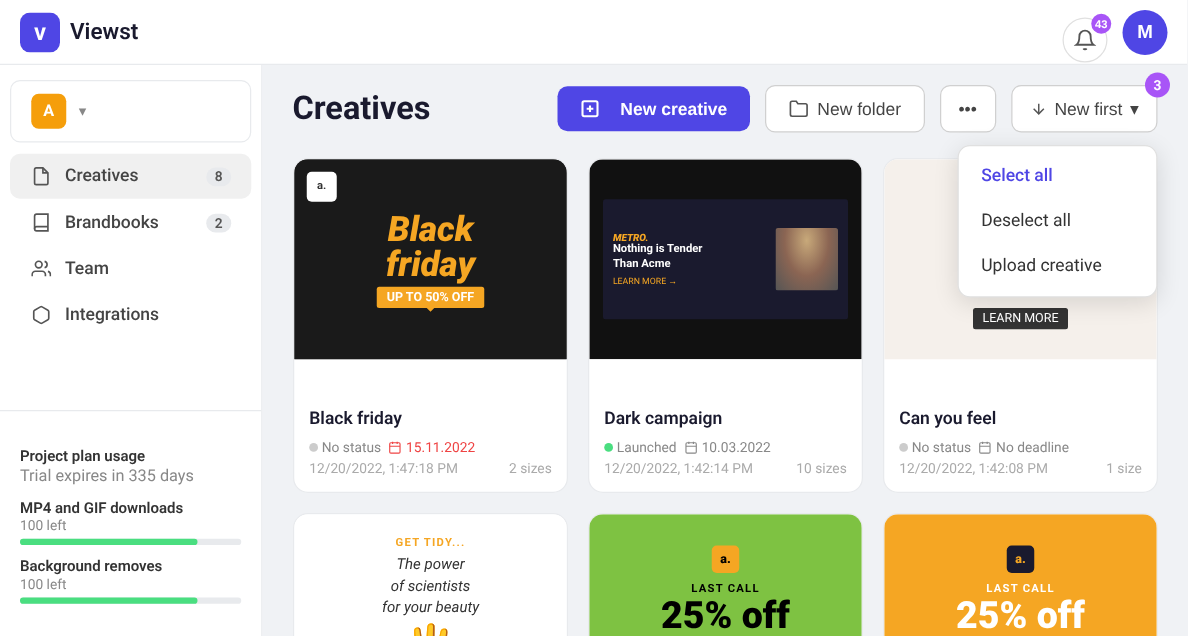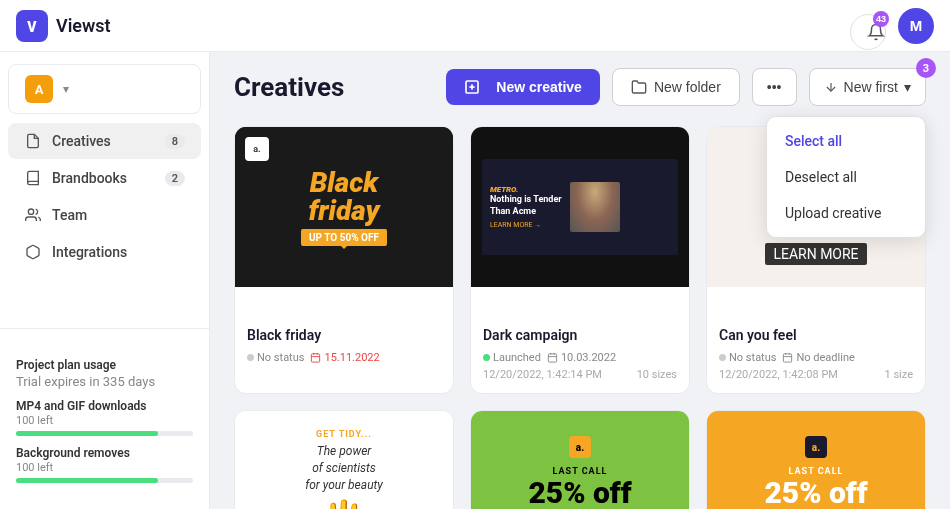--- a/index.html
+++ b/index.html
@@ -4,21 +4,21 @@
   <style>
     * { box-sizing: border-box; margin: 0; padding: 0; }
     body { font-family: -apple-system, BlinkMacSystemFont, 'Segoe UI', Roboto, sans-serif; background: #f0f2f5; width: 950px; height: 509px; overflow: hidden; display: flex; flex-direction: column; }
 
     
     .header { background: #fff; height: 52px; display: flex; align-items: center; padding: 0 16px; border-bottom: 1px solid #e8eaed; justify-content: space-between; flex-shrink: 0; }
     .header-left { display: flex; align-items: center; gap: 8px; }
     .logo-icon { width: 32px; height: 32px; }
     .logo-text { font-size: 18px; font-weight: 600; color: #1a1a2e; }
     .header-right { display: flex; align-items: center; gap: 12px; }
-    .notif-btn { position: relative; width: 36px; height: 36px; border-radius: 50%; border: 1px solid #e0e0e0; background: #fff; display: flex; align-items: center; justify-content: flex-end; cursor: pointer; margin-top: 12px; }
+    .notif-btn { position: relative; width: 36px; height: 36px; border-radius: 50%; border: 1px solid #e0e0e0; background: #fff; display: flex; align-items: center; justify-content: center; cursor: pointer; margin-top: 12px; }
     .notif-badge { position: absolute; top: -4px; right: -4px; background: #a855f7; color: #fff; font-size: 9px; font-weight: 700; border-radius: 50%; width: 16px; height: 16px; display: flex; align-items: center; justify-content: center; }
     .avatar-btn { width: 36px; height: 36px; border-radius: 50%; background: #4f46e5; color: #fff; display: flex; align-items: center; justify-content: center; font-weight: 700; font-size: 15px; cursor: pointer; border: none; }
 
     
     .layout { display: flex; flex: 1; overflow: hidden; }
 
     
     .sidebar { width: 210px; background: #fff; border-right: 1px solid #e8eaed; display: flex; flex-direction: column; padding: 12px 0; flex-shrink: 0; }
     .workspace-btn { display: flex; align-items: center; gap: 10px; padding: 10px 16px; margin: 0 8px 8px; border-radius: 8px; cursor: pointer; border: 1px solid #e8eaed; background: #fff; }
     .workspace-avatar { width: 28px; height: 28px; background: #f59e0b; border-radius: 6px; display: flex; align-items: center; justify-content: center; color: #fff; font-weight: 700; font-size: 13px; }
@@ -74,21 +74,21 @@
 
     
     .thumb-bf { background: #1a1a1a; width: 100%; height: 100%; display: flex; flex-direction: column; align-items: center; justify-content: center; position: relative; }
     .bf-logo { position: absolute; top: 10px; left: 10px; width: 24px; height: 24px; background: #fff; border-radius: 4px; display: flex; align-items: center; justify-content: center; font-size: 9px; font-weight: 700; color: #333; }
     .bf-title { font-size: 28px; font-weight: 900; color: #f5a623; line-height: 1; text-align: center; font-style: italic; }
     .bf-sub { font-size: 10px; color: #fff; background: #f5a623; padding: 3px 8px; border-radius: 2px; margin-top: 4px; font-weight: 700; position: relative; }
     .bf-sub::after { content: ''; position: absolute; bottom: -6px; left: 50%; transform: translateX(-50%); border: 3px solid transparent; border-top-color: #f5a623; }
 
     
     .thumb-dc { background: #111; width: 100%; height: 100%; display: flex; align-items: center; justify-content: center; }
-    .dc-inner { background: #1a1a2e; width: 90%; height: 60%; display: flex; align-items: center; padding: 0 8px; gap: 8px; border-radius: 2px; }
+    .dc-inner { background: #1a1a2e; width: 90%; height: 60%; display: flex; align-items: center; padding: 0 8px; gap: 8px; border-radius: 2px; justify-content: space-between; }
     .dc-text { color: #fff; font-size: 9px; font-weight: 700; flex: 1; line-height: 1.3; }
     .dc-brand { color: #f5a623; font-size: 8px; font-weight: 900; font-style: italic; }
     .dc-person { width: 50px; height: 50px; background: #555; border-radius: 2px; overflow: hidden; display: flex; align-items: flex-end; justify-content: center; }
 
     
     .thumb-ss-white { background: #fff; width: 100%; height: 100%; display: flex; flex-direction: column; align-items: center; justify-content: center; padding: 10px; }
   </style>
 </head>
 <body>
 
@@ -242,20 +242,24 @@
               <span class="date-red">
                 <svg width="11" height="11" viewBox="0 0 24 24" fill="none" stroke="#ef4444" stroke-width="2">
                     <rect x="3" y="4" width="18" height="18" rx="2"></rect>
                     <line x1="16" y1="2" x2="16" y2="6"></line>
                     <line x1="8" y1="2" x2="8" y2="6"></line>
                     <line x1="3" y1="10" x2="21" y2="10"></line>
                   </svg>
                 15.11.2022
               </span>
             </div>
+            <div class="card-footer">
+              <span>12/20/2022, 1:47:18 PM</span>
+              <span>2 sizes</span>
+            </div>
           </div>
         </div>
 
         <div class="creative-card">
           <div class="card-thumb" style="background:#111">
             <div class="thumb-dc">
               <div class="dc-inner">
                 <div>
                   <div class="dc-brand">METRO.</div>
                   <div class="dc-text">Nothing is Tender<br>Than Acme</div>
@@ -289,21 +293,21 @@
               <span>10 sizes</span>
             </div>
           </div>
         </div>
 
         <div class="creative-card">
           <div class="card-thumb" style="background:#f5f0eb;">
             <div style="width:100%;height:100%;display:flex;align-items:center;justify-content:center;flex-direction:column;">
 
               <div style="font-size:70px;line-height:1;margin-top:20px;">🤲</div>
-              <div style="font-size:14px;background:#333;color:#fff;padding:3px 8px;margin-top:4px;border-radius:2px;">LEARN MORE</div>
+              <div style="font-size:10px;background:#333;color:#fff;padding:3px 8px;margin-top:4px;border-radius:2px;">LEARN MORE</div>
             </div>
           </div>
           <div class="card-body">
             <div class="card-title">Can you feel</div>
             <div class="card-meta">
               <span class="status-badge status-none">
                 <span class="status-dot"></span>
                 No status
               </span>
               <span class="date-normal">

